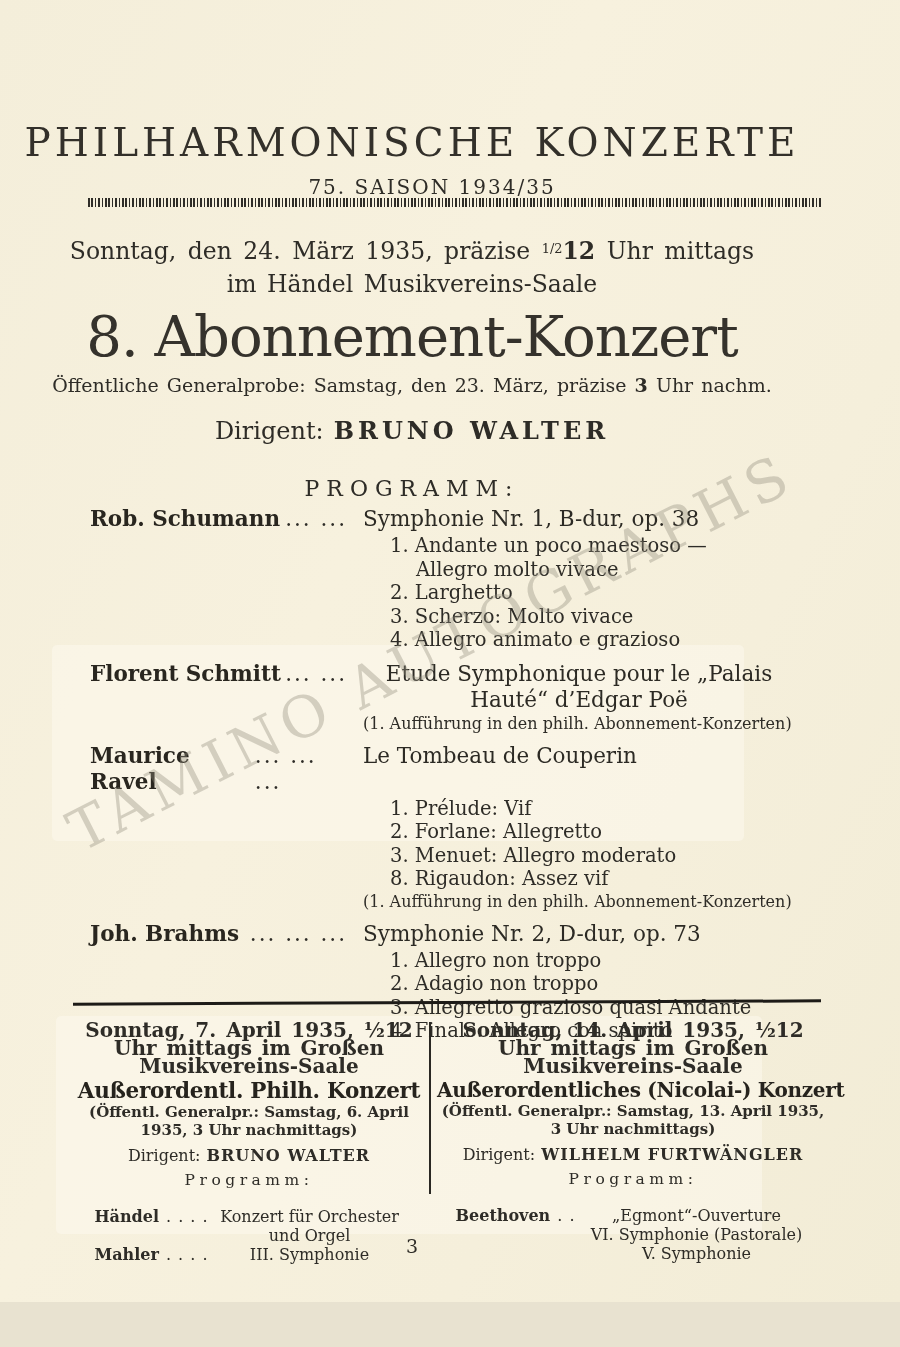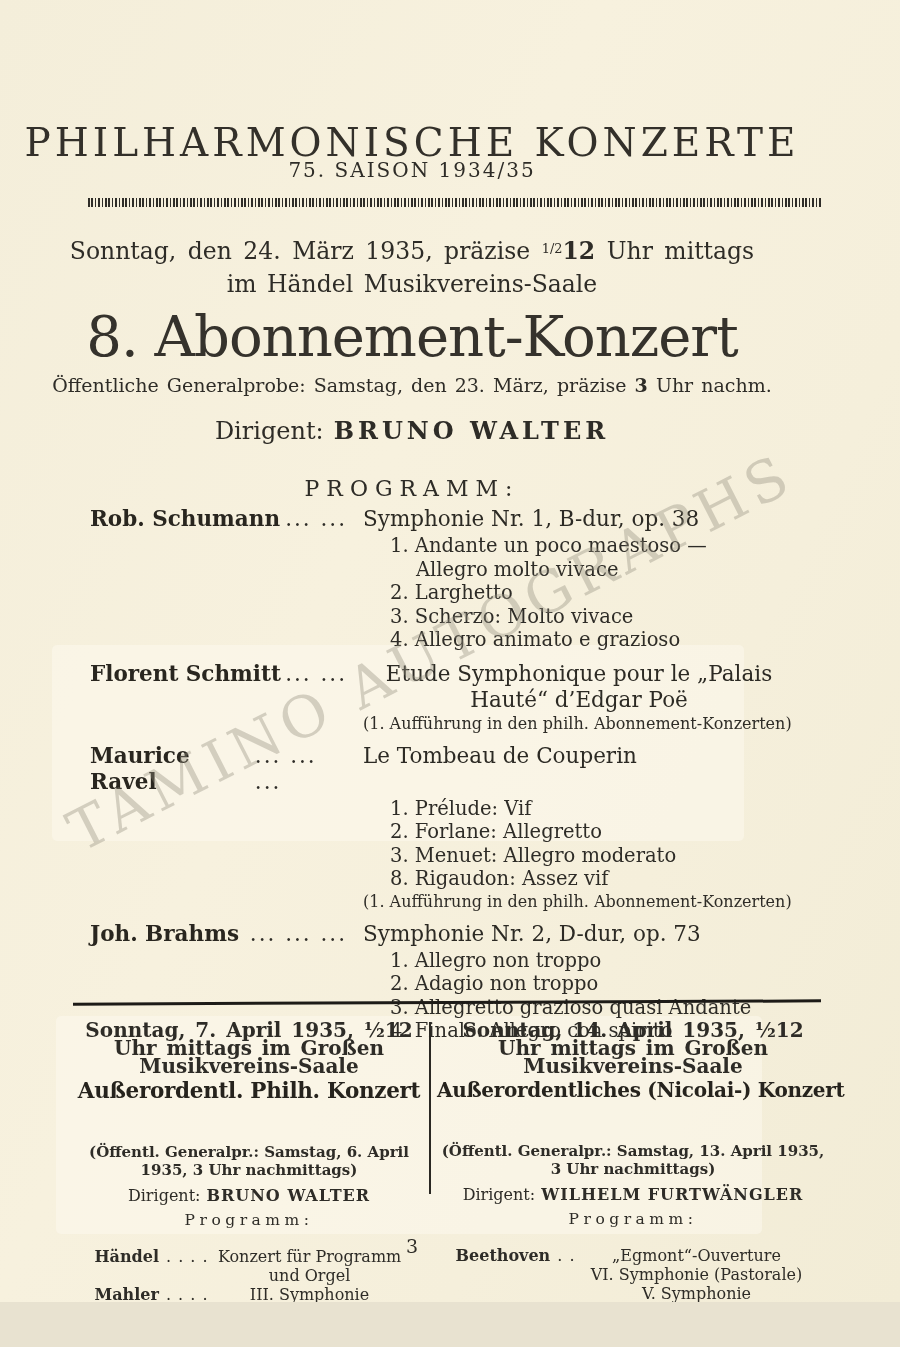--- a/index.html
+++ b/index.html
@@ -13,21 +13,21 @@
     color:#2e2c27;
     overflow:hidden;
   }
   .patch { position:absolute; background:rgba(253,250,240,0.5); border-radius:5px; z-index:1; }
   .patch-mid { left:52px; top:645px; width:692px; height:196px; }
   .patch-bottom { left:56px; top:1016px; width:706px; height:218px; }
 
   .centerline { position:absolute; left:0; width:824px; text-align:center; }
 
   .masthead-title { top:120px; font-size:39px; letter-spacing:4px; color:#33302a; }
-  .masthead-season { top:158px; font-size:20px; letter-spacing:2px; }
+  .masthead-season { top:175px; font-size:20px; letter-spacing:2px;margin-left:20px; }
   .hatch-rule {
     position:absolute; left:88px; top:198px; width:734px; height:9px; z-index:2;
     background:repeating-linear-gradient(90deg, #2f2d28 0px, #2f2d28 1.6px, rgba(0,0,0,0) 1.6px, rgba(0,0,0,0) 3.4px);
   }
 
   .event-date { top:237px; font-size:23.5px; word-spacing:4px; }
   .event-venue { top:270px; font-size:23.5px; word-spacing:3px; }
   .frac { font-size:0.55em; vertical-align:0.45em; letter-spacing:0; }
   .event-title { top:304px; font-size:56px; letter-spacing:-1px; color:#35322c; }
   .event-rehearsal { top:374px; font-size:19px; word-spacing:2px; }
@@ -49,21 +49,21 @@
 
   .big-rule { position:absolute; left:73px; top:1001px; width:748px; height:3px; background:#1d1b17; z-index:3; transform:rotate(-0.25deg); }
   .v-divider { position:absolute; left:429px; top:1022px; width:2px; height:172px; background:#2a2823; z-index:3; }
 
   .box { position:absolute; top:1021px; text-align:center; z-index:2; }
   .box-left { left:73px; width:352px; }
   .box-right { left:437px; width:392px; }
   .box-date { font-size:20px; font-weight:bold; line-height:18px; word-spacing:3px; }
   .box-title { margin-top:3px; font-size:21.5px; font-weight:bold; letter-spacing:-0.3px; white-space:nowrap; color:#26231d; }
   .box-right .box-title { font-size:20px; }
-  .box-rehearsal { font-size:15px; font-weight:bold; line-height:18px;margin-top:40px; }
+  .box-rehearsal { font-size:15px; font-weight:bold; line-height:18px; }
   .box-conductor { margin-top:7px; font-size:16px; }
   .box-conductor .name { font-weight:bold; letter-spacing:1px; margin-left:6px; }
   .box-prog-heading { margin-top:6px; font-size:15.5px; letter-spacing:4.5px; }
   .entries { margin-top:18px; }
   .entry { display:flex; justify-content:center; align-items:baseline; gap:7px; font-size:16px; line-height:19px; }
   .entry-composer { font-weight:bold; }
   .entry-dots { letter-spacing:1px; }
   .entry-works { display:inline-block; text-align:center; }
   .box-left .entry-works { width:188px; }
   .box-right .entry-works { width:228px; }
@@ -185,21 +185,21 @@
     <div class="box-rehearsal">(Öffentl. Generalpr.: Samstag, 6. April 1935, 3 Uhr nachmittags)</div>
     <div class="box-conductor">
       <span>Dirigent:</span><span class="name">BRUNO WALTER</span>
     </div>
     <div class="box-prog-heading">Programm:</div>
     <div class="entries">
       <div class="entry">
         <span class="entry-composer">Händel</span>
         <span class="entry-dots">. . . .</span>
         <span class="entry-works">
-            <span>Konzert für Programm und Orgel</span>
+            <span>Konzert für Orchester und Orgel</span>
           </span>
       </div>
       <div class="entry">
         <span class="entry-composer">Mahler</span>
         <span class="entry-dots">. . . .</span>
         <span class="entry-works">
             <span>III. Symphonie</span>
           </span>
       </div>
     </div>

